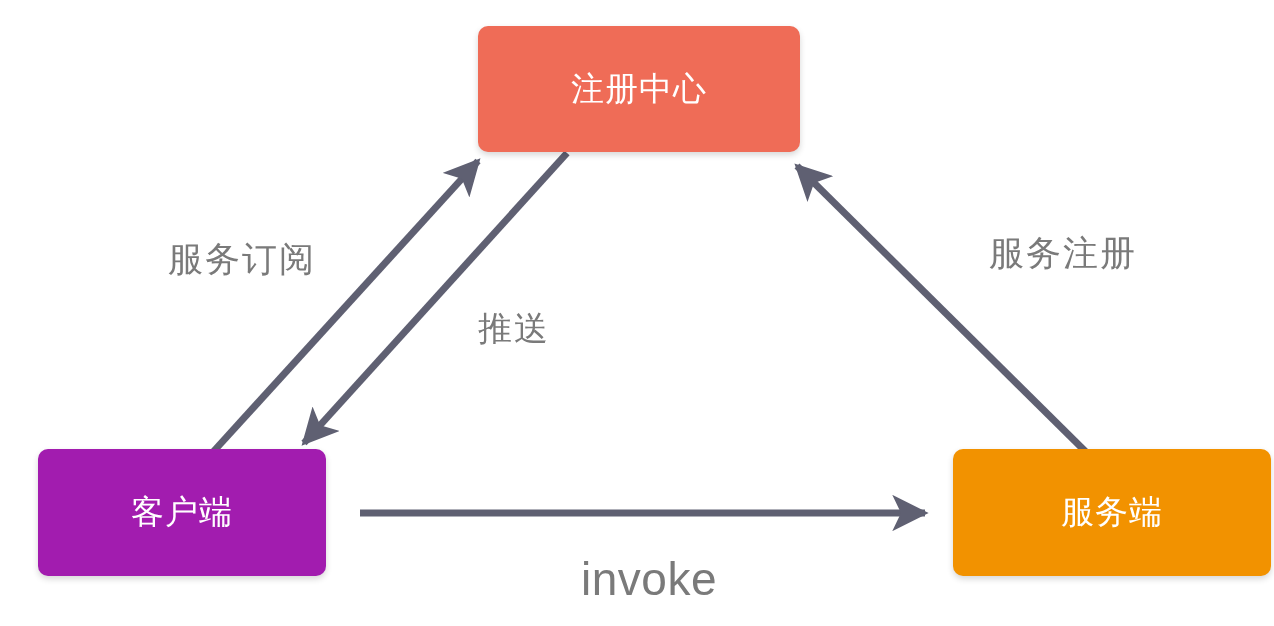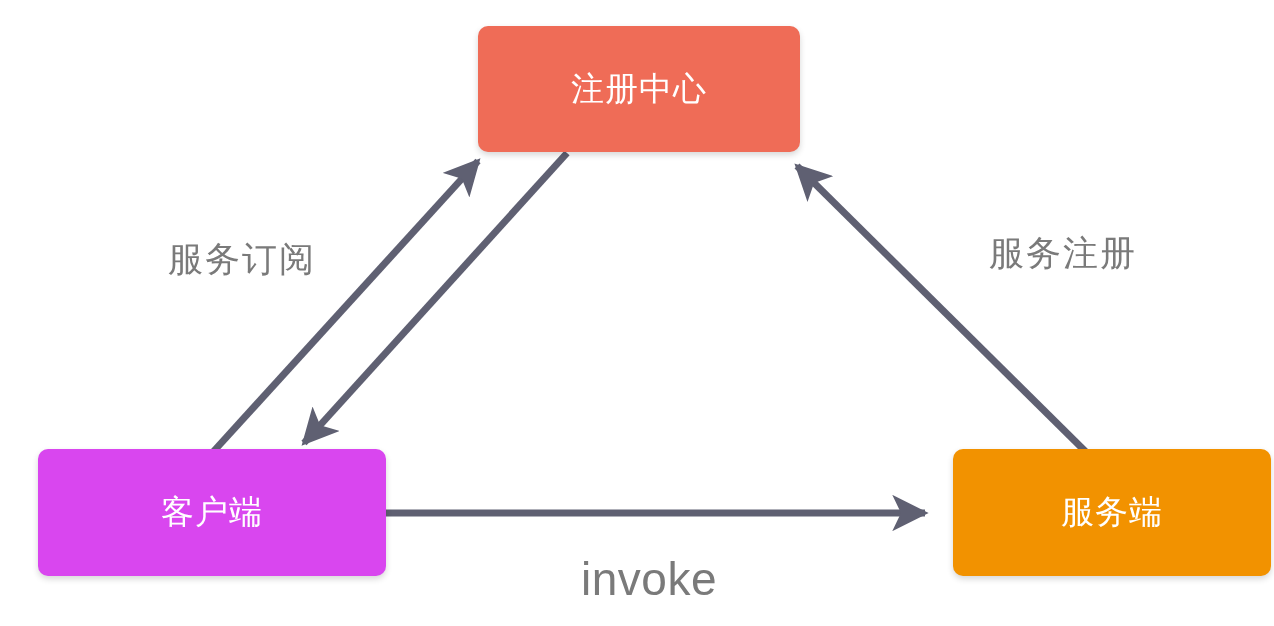--- a/index.html
+++ b/index.html
@@ -40,23 +40,23 @@
   #node-registry {
     left: 478px;
     top: 26px;
     width: 322px;
     height: 126px;
     background: #ef6c57;
   }
   #node-client {
     left: 38px;
     top: 449px;
-    width: 348px;
+    width: 288px;
     height: 127px;
-    background: #d946ef;
+    background: #a21caf;
   }
   #node-server {
     left: 925px;
     top: 449px;
     width: 318px;
     height: 127px;
     background: #f29200;
     margin-left: 28px;
   }
   .edge-label {
@@ -128,18 +128,19 @@
   <div class="node" id="node-client">
     <span>客户端</span>
   </div>
 
   <div class="node" id="node-server">
     <span>服务端</span>
   </div>
 
   <div class="edge-label" id="label-subscribe">服务订阅</div>
 
+  <div class="edge-label" id="label-push">推送</div>
 
   <div class="edge-label" id="label-register">服务注册</div>
 
   <div class="edge-label" id="label-invoke">invoke</div>
 
 </div>
 
 </body></html>

